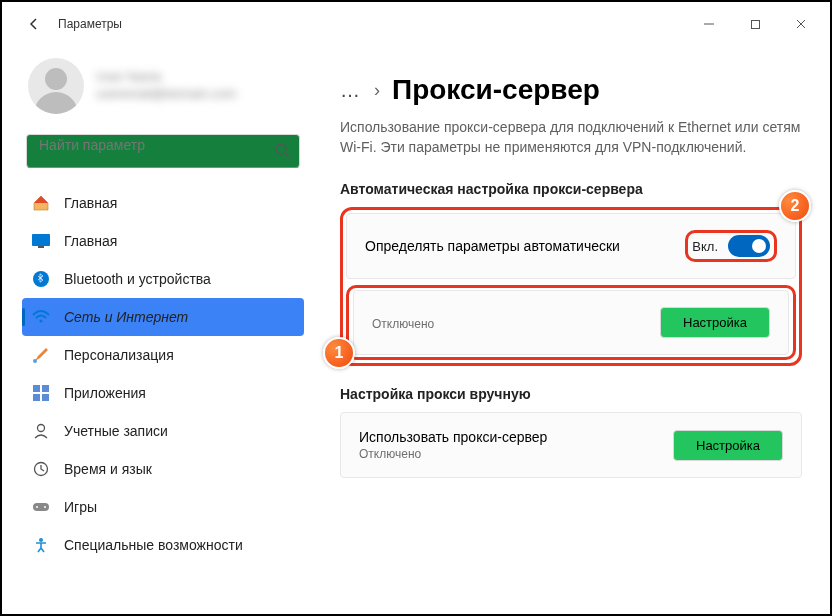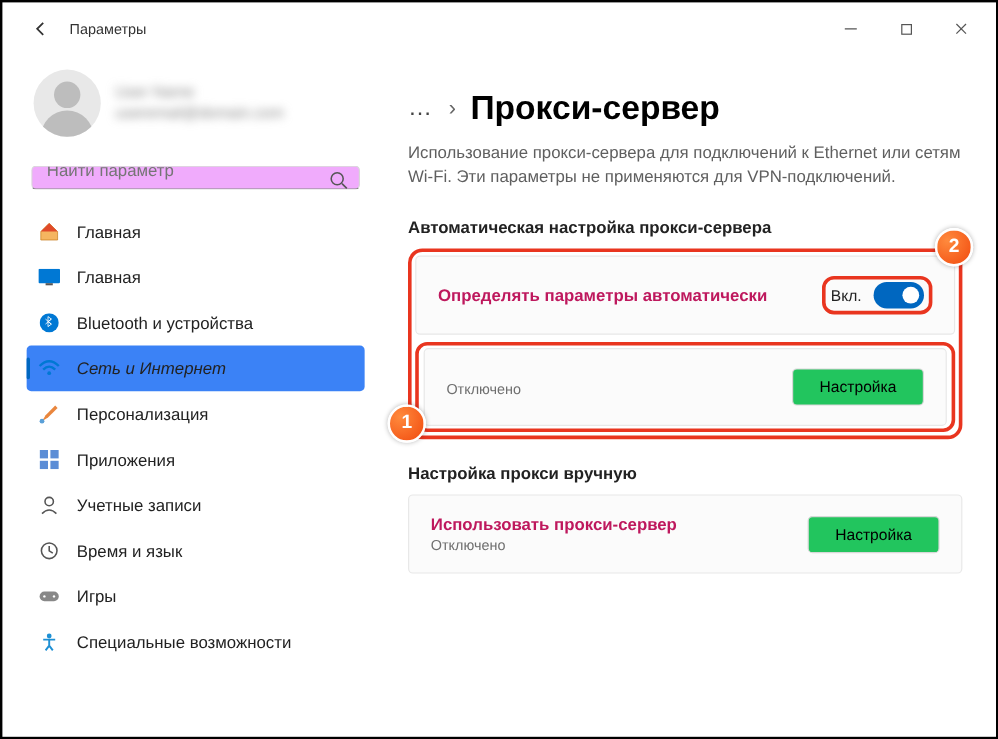--- a/index.html
+++ b/index.html
@@ -15,39 +15,39 @@
   .content { display: flex; height: calc(100% - 44px); }
   
   .sidebar { width: 310px; padding: 12px 8px 0 20px; display: flex; flex-direction: column; }
   .user-block { display: flex; align-items: center; gap: 12px; margin-bottom: 20px; padding-left: 6px; }
   .avatar { width: 56px; height: 56px; border-radius: 50%; background: #e8e8e8; position: relative; overflow: hidden; }
   .avatar::before { content: ""; position: absolute; width: 22px; height: 22px; background: #bdbdbd; border-radius: 50%; top: 10px; left: 17px; }
   .avatar::after { content: ""; position: absolute; width: 44px; height: 44px; background: #bdbdbd; border-radius: 50%; top: 34px; left: 6px; }
   .user-info { filter: blur(4px); color: #888; font-size: 13px; line-height: 1.3; }
   
   .search-box { position: relative; margin: 0 4px 16px 4px; }
-  .search-box input { width: 100%; height: 20px; border: 1px solid #d8d8d8; border-bottom: 1px solid #888; border-radius: 4px; background: #f0abfc; padding: 0 36px 12px 12px; font-size: 14px; outline: none; }
+  .search-box input { width: 100%; height: 34px; border: 1px solid #d8d8d8; border-bottom: 1px solid #888; border-radius: 4px; background: #15803d; padding: 0 36px 12px 12px; font-size: 14px; outline: none; }
   .search-box .sicon { position: absolute; right: 10px; top: 8px; }
   
   .nav { list-style: none; overflow-y: auto; }
   .nav li { display: flex; align-items: center; height: 38px; padding: 0 10px; border-radius: 4px; gap: 14px; font-size: 14px; color: #222; cursor: pointer; position: relative; }
   .nav li.selected { background: #3b82f6; font-style: italic; }
   .nav li.selected::before { content: ""; position: absolute; left: 0; top: 10px; bottom: 10px; width: 3px; background: #0067c0; border-radius: 2px; }
   .nav .nicon { width: 18px; height: 18px; display: flex; align-items: center; justify-content: center; }
 
   .main { flex: 1; padding: 28px 28px 0 28px; overflow-y: auto; }
   .breadcrumb { display: flex; align-items: center; gap: 12px; margin-bottom: 12px; }
   .bc-ell { font-size: 20px; color: #444; letter-spacing: 2px; }
   .bc-sep { font-size: 18px; color: #666; }
   .page-title { font-size: 28px; font-weight: 600; }
   .page-desc { font-size: 14px; color: #5f5f5f; margin-bottom: 24px; line-height: 1.4; }
   .section-label { font-size: 14px; font-weight: 600; margin-bottom: 10px; color: #222; }
   
   .card { background: #fbfbfb; border: 1px solid #e8e8e8; border-radius: 4px; padding: 16px 18px; display: flex; align-items: center; justify-content: space-between; margin-bottom: 6px; }
-  .card-text .t1 { font-size: 14px; color: #be185d; font-weight: bold; }
+  .card-text .t1 { font-size: 14px; color: #000000; }
   .card-text .t2 { font-size: 12px; color: #6f6f6f; margin-top: 2px; }
   .toggle-area { display: flex; align-items: center; gap: 10px; }
   .toggle-label { font-size: 13px; color: #222; }
   .toggle { width: 42px; height: 22px; background: #0067c0; border-radius: 11px; position: relative; }
   .toggle::after { content: ""; position: absolute; width: 14px; height: 14px; background: #fff; border-radius: 50%; top: 4px; right: 4px; }
   .cfg-btn { background: #22c55e; border: 1px solid #d8d8d8; border-radius: 4px; padding: 7px 22px; font-size: 13px; cursor: pointer; }
   
   .highlight-group { border: 3px solid #e9351f; border-radius: 12px; padding: 3px; margin-bottom: 20px; position: relative; }
   .highlight-inner { border: 3px solid #e9351f; border-radius: 10px; padding: 2px 4px; }
   .marker { position: absolute; width: 32px; height: 32px; background: radial-gradient(circle at 30% 30%, #ff8a3d, #f14a0e); border: 2px solid #fff; border-radius: 50%; display: flex; align-items: center; justify-content: center; color: #fff; font-weight: bold; font-size: 16px; box-shadow: 0 0 4px rgba(0,0,0,.3); z-index: 5; }

